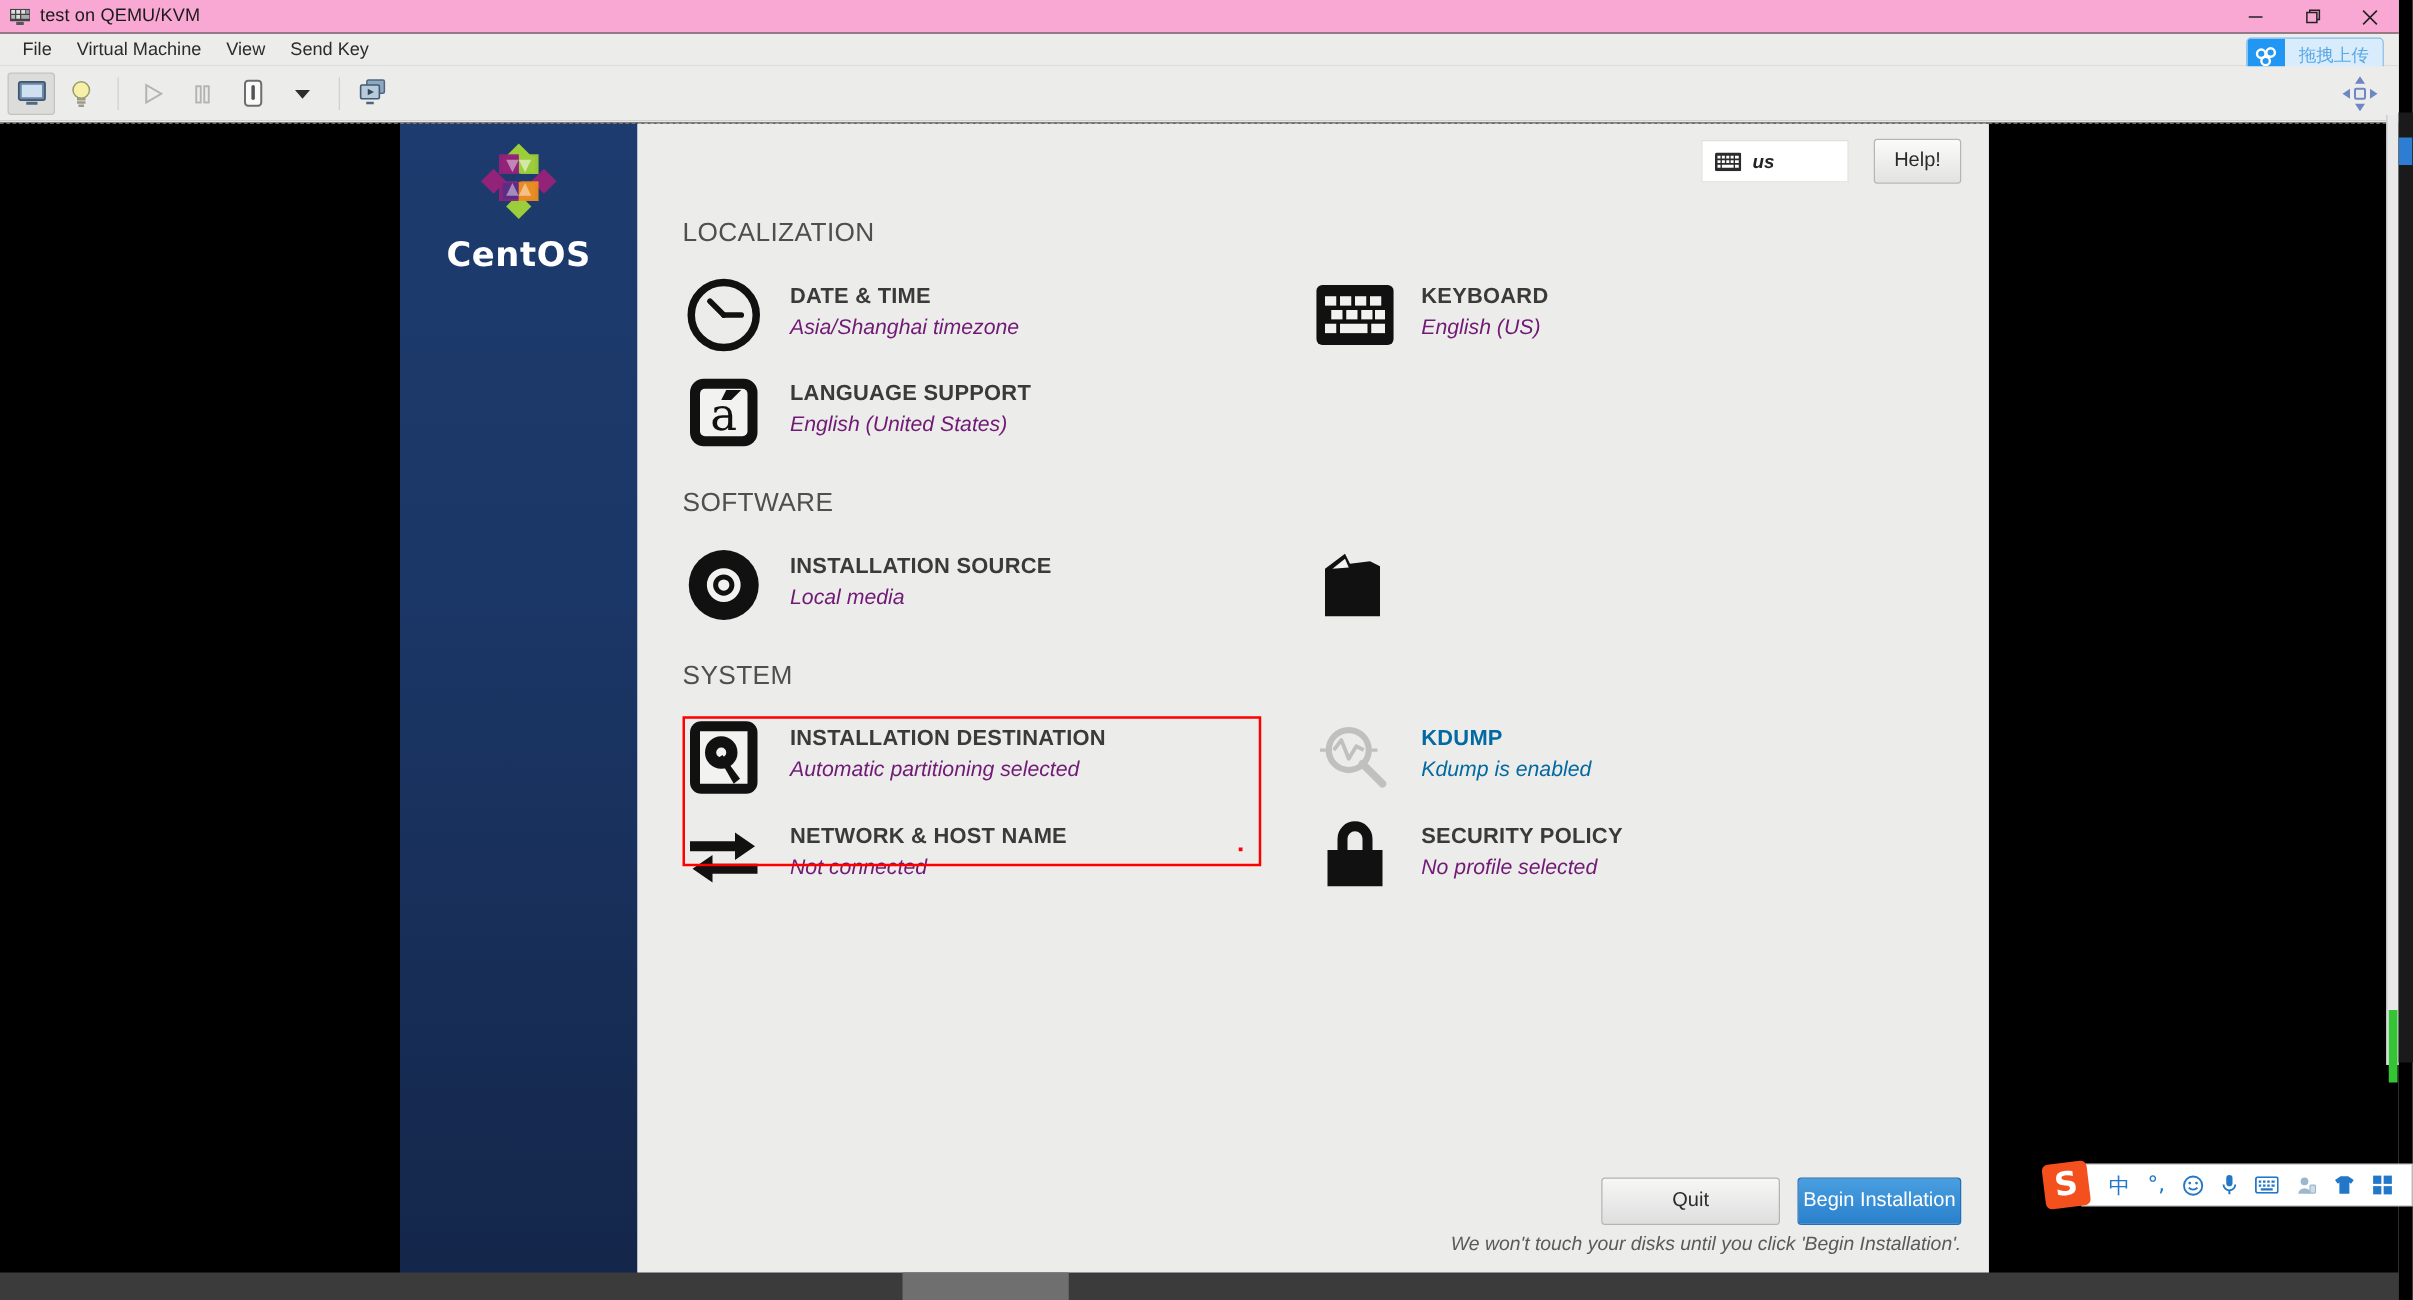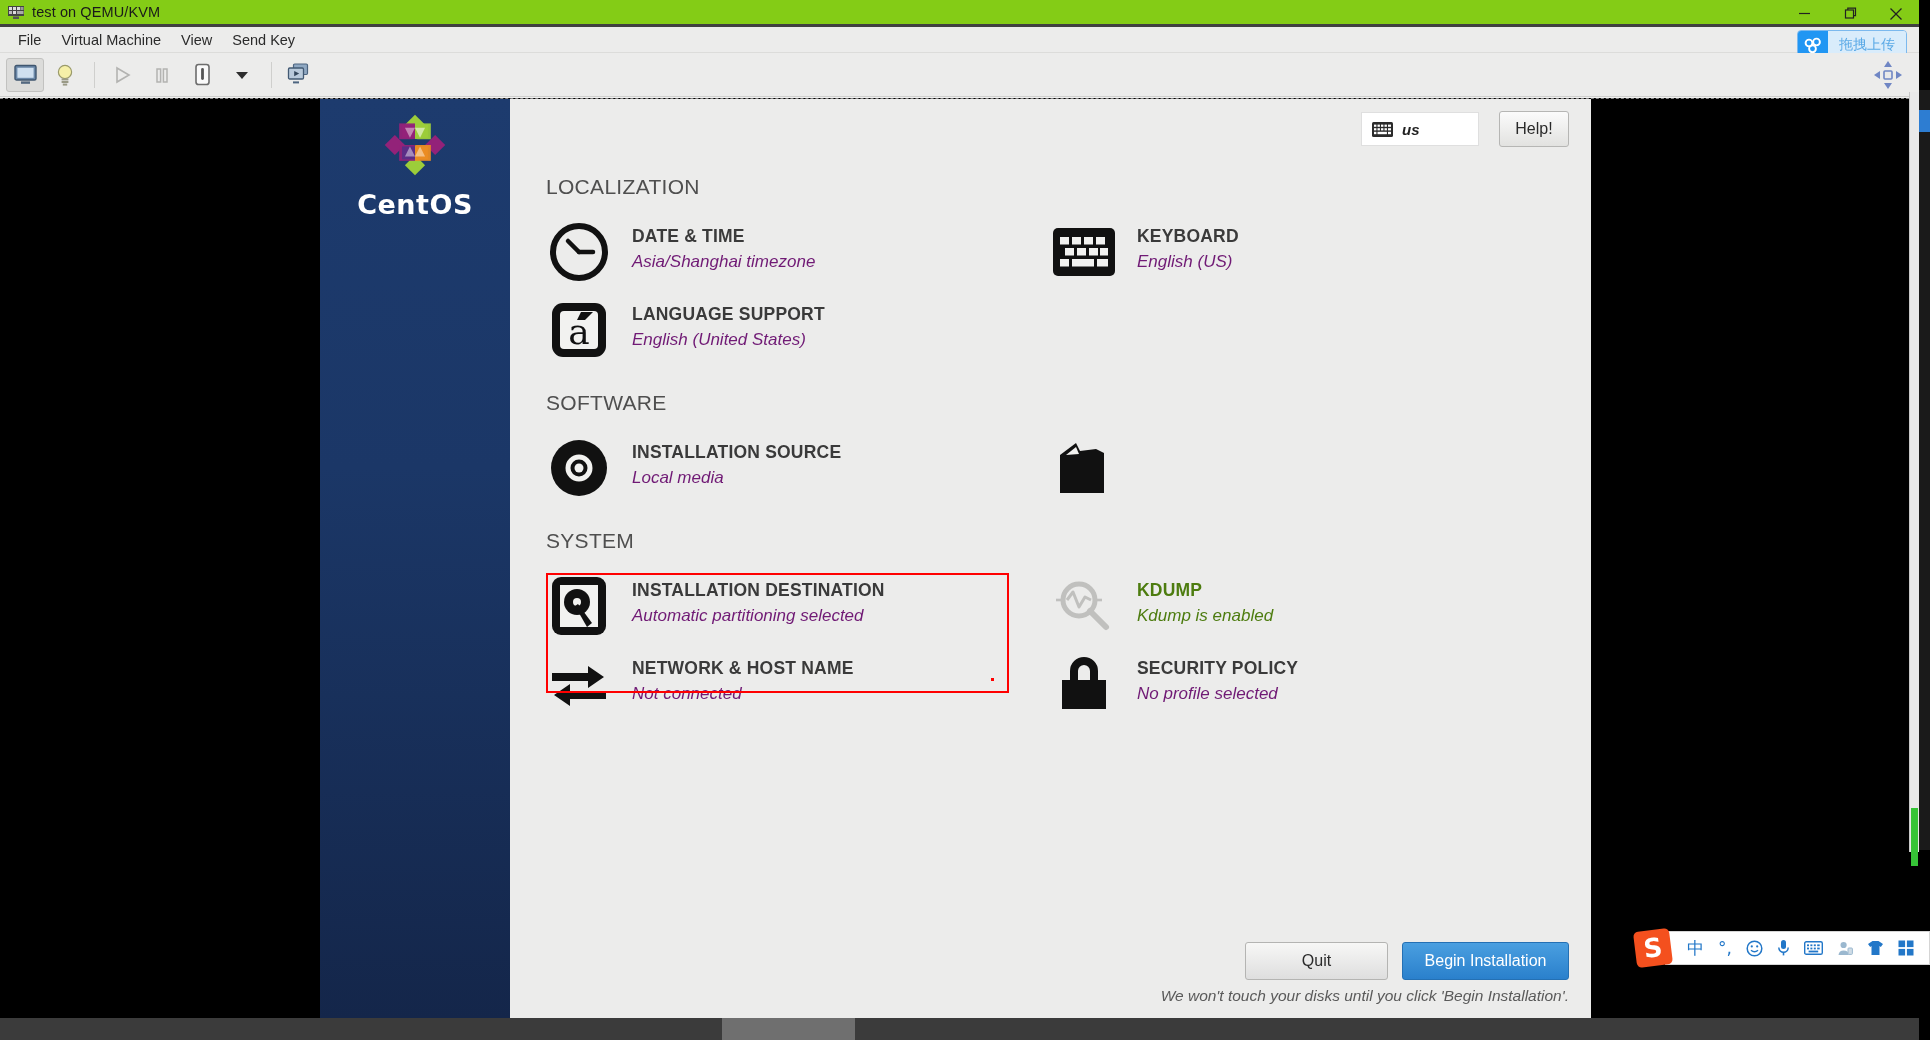--- a/index.html
+++ b/index.html
@@ -12,23 +12,23 @@
 
   
   #vm-window {
     position: absolute; left: 0; top: 0;
     width: 1919px; height: 1040px;
     background: #f0f0ef;
   }
   #titlebar {
     position: relative;
     height: 27px;
-    background: #84cc16;
+    background: #f9a8d4;
     display: flex; align-items: center;
-    border-bottom: 3px solid #404040;
+    border-bottom: 1px solid #404040;
   }
   #title-icon {
     width: 16px; height: 13px; margin-left: 8px; margin-right: 8px;
     position: relative;
   }
   #title-text {
     font-size: 14.5px; color: #1a1a1a; letter-spacing: .1px;
   }
   #win-controls {
     position: absolute; right: 0; top: 0; height: 27px;
@@ -166,21 +166,21 @@
   }
   .hub-text { padding-top: 7px; }
   .hub-title {
     font-size: 17.5px; font-weight: bold; color: #3a3a3a;
     letter-spacing: .2px; line-height: 1.25;
   }
   .hub-sub {
     font-size: 17px; font-style: italic; color: #701a75;
     margin-top: 3px; line-height: 1.25;
   }
-  .hub-title.dim, .hub-sub.dim { color: #4d7c0f; }
+  .hub-title.dim, .hub-sub.dim { color: #0369a1; }
 
   
   #red-box {
     position: absolute;
     left: 36px; top: 474px;
     width: 463px; height: 120px;
     border: 2px solid #ff0000;
     pointer-events: none;
   }
   #red-dot {
@@ -195,21 +195,21 @@
   }
   #btn-row { display: flex; justify-content: flex-end; }
   #quit-btn {
     width: 143px; height: 38px;
     background: linear-gradient(180deg,#f7f7f6,#dedede);
     border: 1px solid #b4b4b2; border-radius: 3px;
     display: flex; align-items: center; justify-content: center;
     font-size: 16px; color: #2b2b2b;
   }
   #begin-btn {
-    width: 167px; height: 38px; margin-left: 14px;
+    width: 131px; height: 38px; margin-left: 14px;
     background: linear-gradient(180deg,#4a9fe0,#2a80cc);
     border: 1px solid #2470b4; border-radius: 3px;
     display: flex; align-items: center; justify-content: center;
     font-size: 16px; color: #fff;
   }
   #warn-text {
     margin-top: 7px;
     font-size: 15.5px; font-style: italic; color: #5a5a5a;
   }
 

